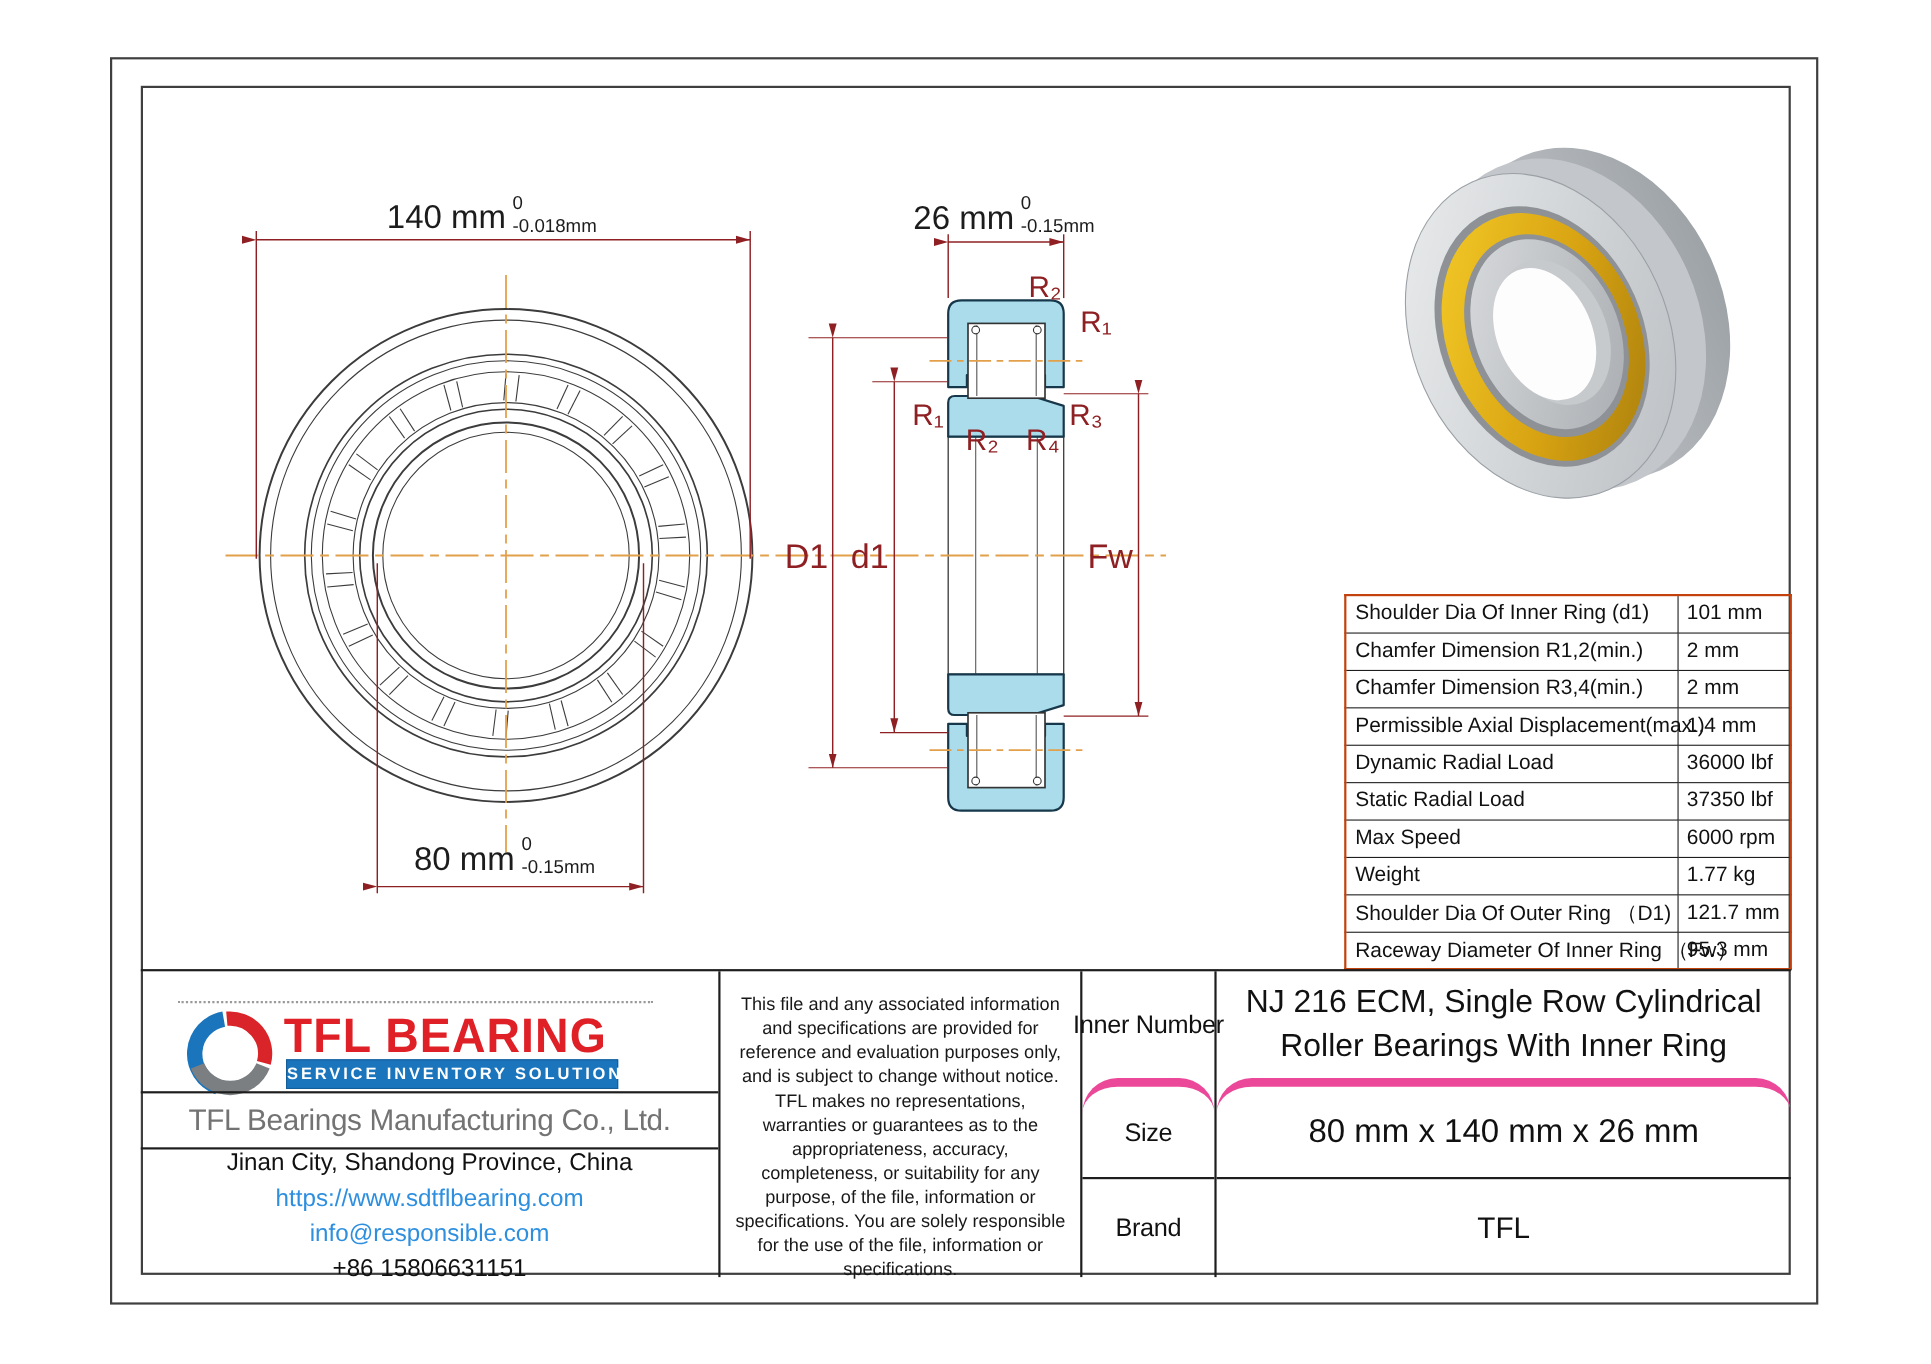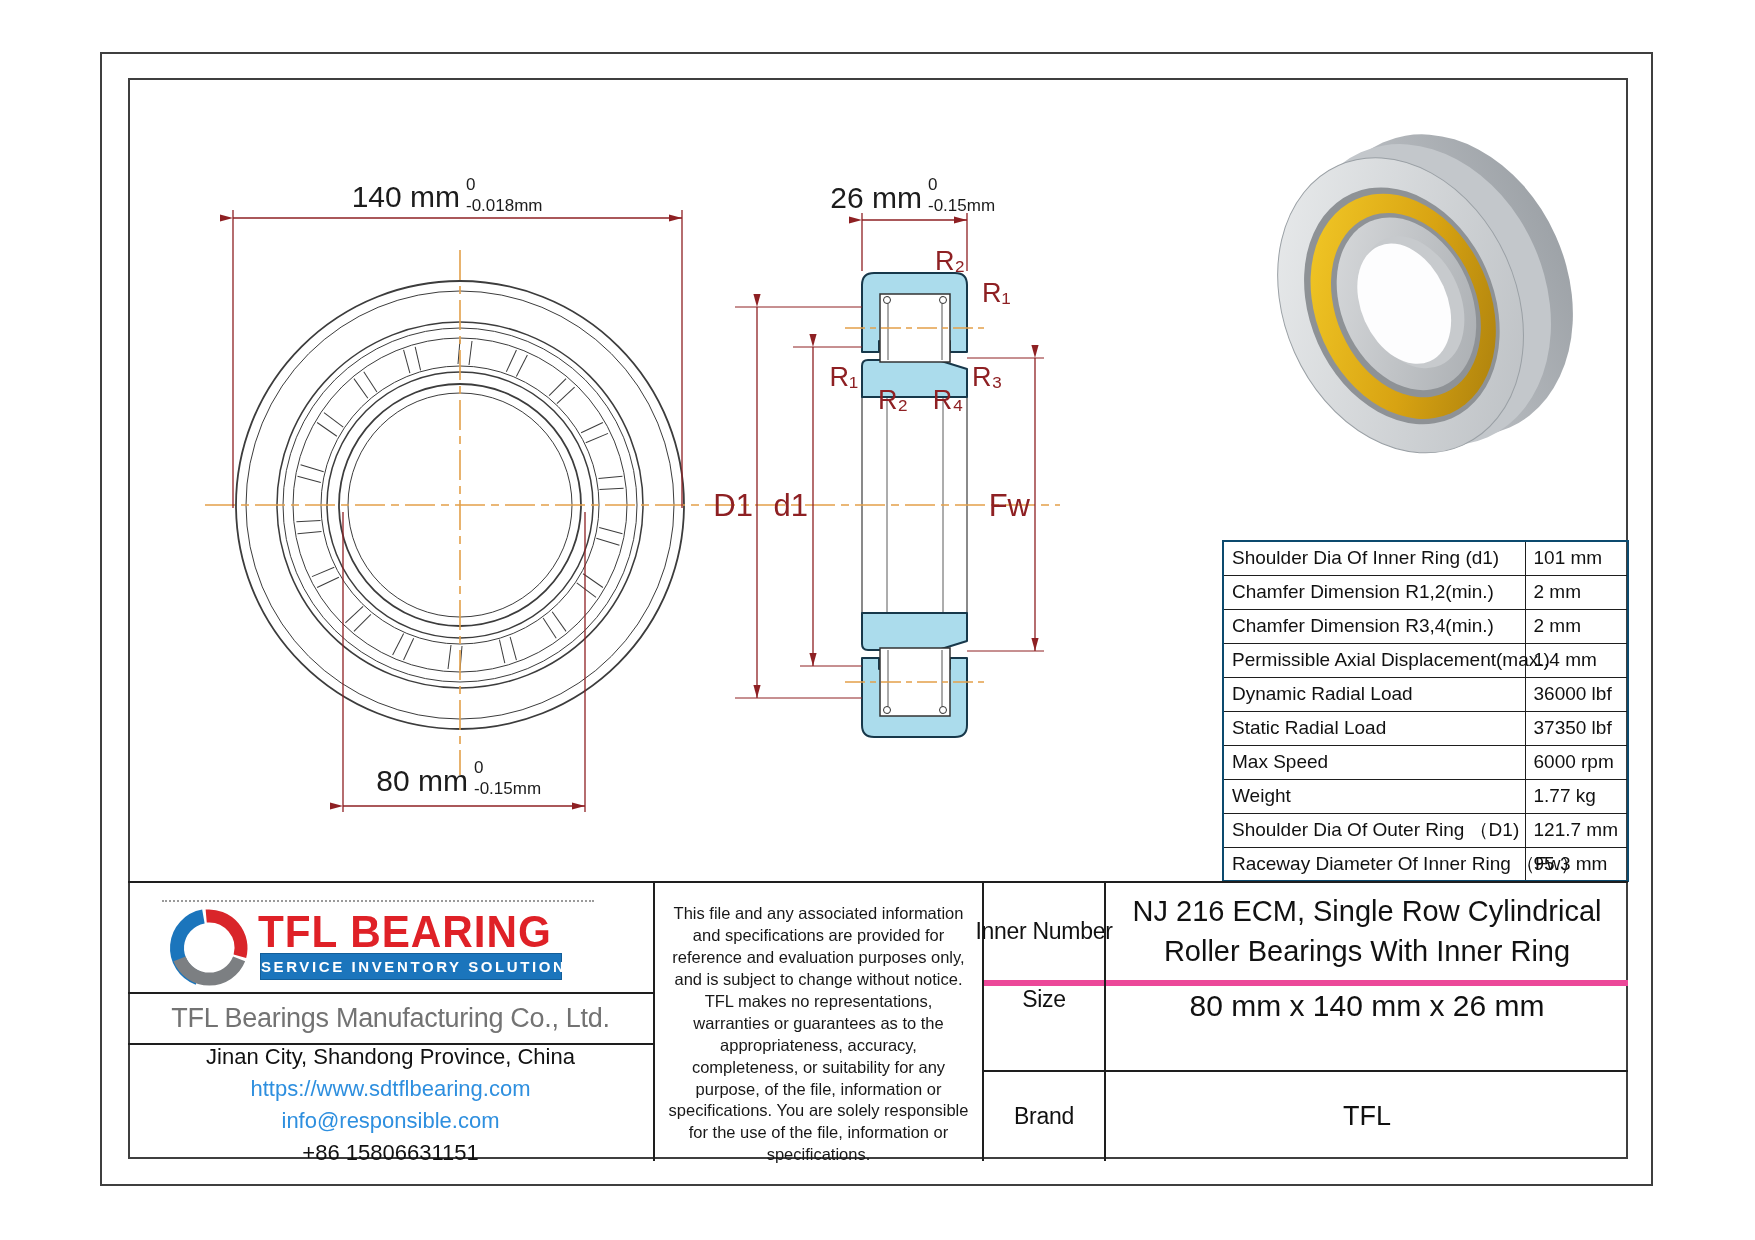--- a/index.html
+++ b/index.html
@@ -9,47 +9,47 @@
 
   .frame-outer { position:absolute; left:100px; top:52px; width:1553px; height:1134px; border:2px solid #3f3f3f; }
   .frame-inner { position:absolute; left:128px; top:78px; width:1500px; height:1081px; border:2px solid #3f3f3f; }
 
   svg.drawing { position:absolute; left:0; top:0; }
 
   
   .spec-table { position:absolute; left:1222px; top:540px; width:407px; border-collapse:collapse; table-layout:fixed; }
   .spec-table td { border:1.5px solid #1e1e1e; height:34px; font-size:19px; padding:0 0 0 8px; white-space:nowrap; overflow:visible; color:#111; }
   .spec-table td.val { width:103px; }
-  .spec-table { border:2px solid #0c4a6e;padding-left:16px; }
+  .spec-table { border:2px solid #c2410c;padding-left:16px; }
 
   
   .tblock { position:absolute; left:128px; top:881px; width:1500px; height:278px; border-top:2px solid #1e1e1e; }
   .tb-cell { position:absolute; }
 
-  .logo-row { left:0; top:4px; width:433px; height:109px; }
+  .logo-row { left:0; top:14px; width:433px; height:109px; }
   .dotted-rule { position:absolute; left:34px; top:13px; width:432px; border-top:2px dotted #9a9a9a; }
   .logo-wrap { position:absolute; left:36px; top:16px; width:456px; height:90px; }
   .logo-circle { position:absolute; left:0; top:0; }
   .logo-title { position:absolute; left:94px; top:4px; font-size:44px; font-weight:bold; letter-spacing:1px; color:#df2127; transform:scaleX(.96); transform-origin:left; white-space:nowrap; }
   .logo-banner { position:absolute; left:96px; top:50px; width:302px; height:27px; background:#1b75bc; border:1px solid #135e99; color:#fff; font-size:15px; font-weight:bold; letter-spacing:2.6px; text-align:center; line-height:25px; white-space:nowrap; }
 
   .name-row { left:0; top:109px; width:525px; height:51px; border-top:2px solid #1e1e1e; display:flex; align-items:center; justify-content:center; }
   .company-name { font-size:27px; color:#737373; white-space:nowrap; letter-spacing:-0.3px; }
 
   .addr-row { left:0; top:160px; width:525px; height:118px; border-top:2px solid #1e1e1e; display:flex; flex-direction:column; align-items:center; justify-content:center; gap:7px; padding-top:2px; }
   .addr-row div, .addr-row a { font-size:22px; line-height:25px; color:#111; text-decoration:none; }
   .addr-row a { color:#2e8fdf; }
 
   .disc-col { left:525px; top:0; width:329px; height:278px; border-left:2px solid #1e1e1e; padding:20px 10px 0 10px; }
   .disclaimer { font-size:16.5px; line-height:1.33; text-align:center; color:#181818; }
 
   .lab-col { left:854px; top:0; width:122px; height:278px; border-left:2px solid #1e1e1e; }
   .val-col { left:976px; top:0; width:524px; height:278px; border-left:2px solid #1e1e1e; }
   .row-a { position:absolute; left:0; top:0; width:100%; height:97px; display:flex; align-items:center; justify-content:center; text-align:center; }
-  .row-b { position:absolute; left:0; top:97px; width:100%; height:90px; border-top:6px solid #ec4899; display:flex; align-items:flex-start; justify-content:center; text-align:center; }
+  .row-b { position:absolute; left:0; top:97px; width:100%; height:90px; border-top:8px solid #ec4899; display:flex; align-items:center; justify-content:center; text-align:center;border-radius:32px; }
   .row-c { position:absolute; left:0; top:187px; width:100%; height:91px; border-top:2px solid #1e1e1e; display:flex; align-items:center; justify-content:center; text-align:center; }
   .tb-label { font-size:23px; letter-spacing:-0.3px; white-space:nowrap; color:#111; }
   .tb-value { font-size:29px; color:#111; line-height:1.35; padding:0 14px; }
   .tb-value.size { font-size:30px; }
   .tb-value.brand { font-size:27px; }
 
   
   .render3d { position:absolute; left:1255px; top:100px; }
 </style>
 </head>

